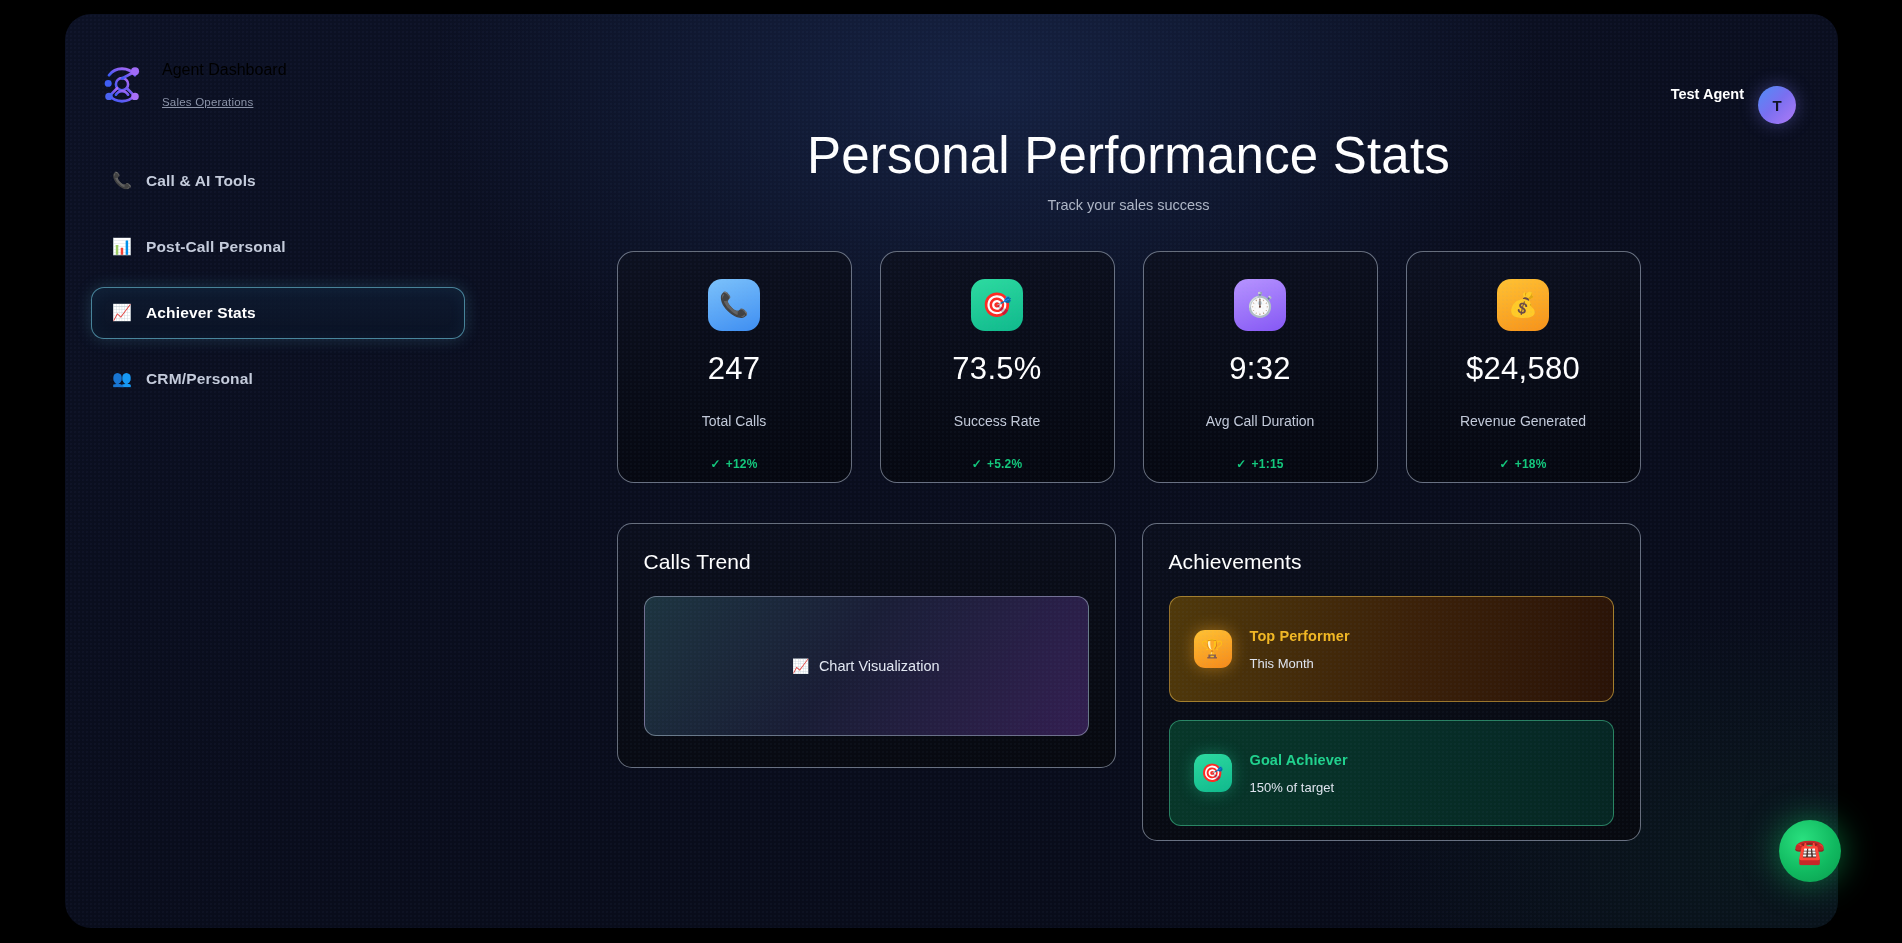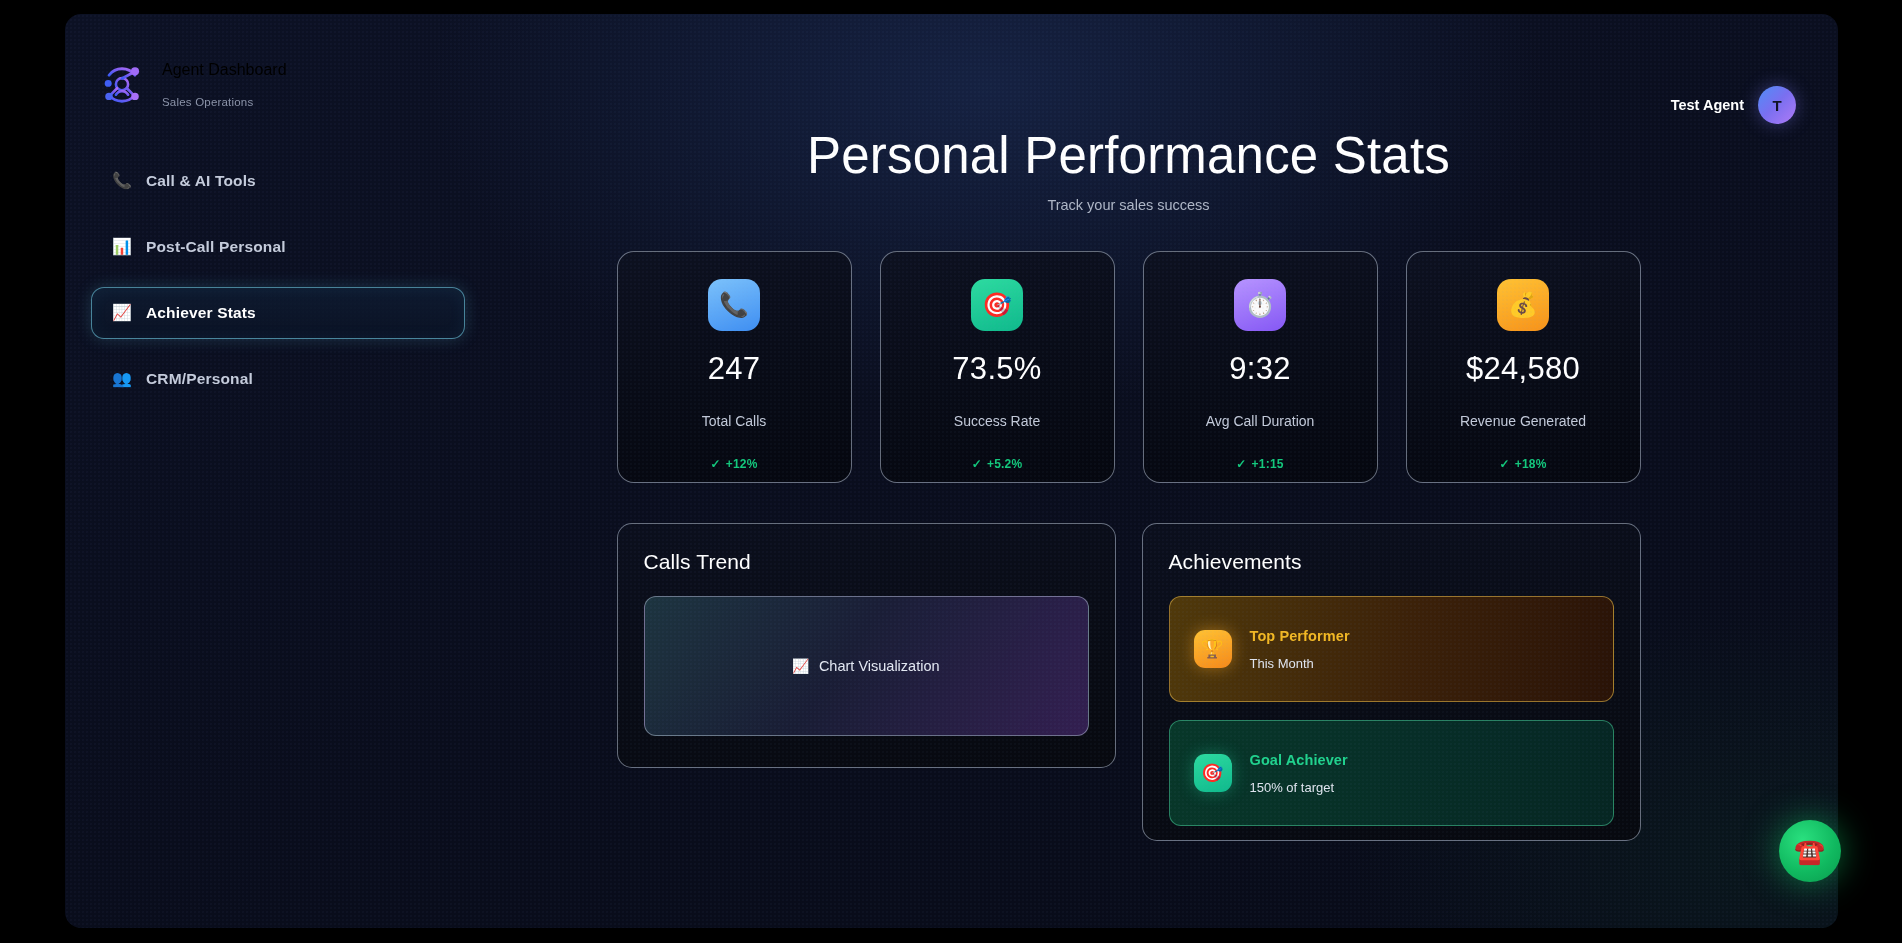--- a/index.html
+++ b/index.html
@@ -9,21 +9,21 @@
     background:#000000;
     font-family:"Liberation Sans", sans-serif;
     overflow:hidden;
   }
 
   
   .app-shell{
     position:absolute;
     left:65px; top:14px;
     width:1773px; height:914px;
-    border-radius:16px;
+    border-radius:26px;
     background:
       radial-gradient(900px 520px at 52% 8%, rgba(30,48,92,.55) 0%, rgba(10,14,30,0) 62%),
       radial-gradient(700px 420px at 96% 92%, rgba(12,40,34,.40) 0%, rgba(8,12,26,0) 60%),
       linear-gradient(165deg,#0c1124 0%, #0a0e1e 42%, #080b18 100%);
     overflow:hidden;
   }
   .app-shell::after{
     content:"";
     position:absolute; inset:0;
     background-image:
@@ -39,21 +39,21 @@
     padding:45px 0 0 0;
     z-index:4;
   }
   .brand{
     display:flex; align-items:center; gap:14px;
     padding-left:31px;
     margin-bottom:44px;
   }
   .brand-logo{ width:52px; height:52px; flex:0 0 52px; }
   .brand-text{ display:flex; flex-direction:column; line-height:1.15; }
-  .brand-sub{ font-size:11.5px; color:#8b93a8; margin-top:16px; letter-spacing:.2px; }
+  .brand-sub{ font-size:11.5px; color:#8b93a8; margin-top:16px; letter-spacing:.2px;text-decoration:underline; }
 
   .nav{ display:flex; flex-direction:column; gap:14px; padding:0 20px 0 26px; }
   .nav-item{
     display:flex; align-items:center; gap:14px;
     height:52px; padding:0 20px;
     border-radius:13px;
     border:1px solid transparent;
     color:#c4cbdb; font-size:15.5px; font-weight:bold;
     letter-spacing:.15px;
     cursor:pointer; user-select:none;
@@ -63,21 +63,21 @@
   .nav-item.active{
     color:#ffffff;
     border:1px solid rgba(110,200,225,.62);
     background:linear-gradient(180deg, rgba(16,30,52,.75), rgba(11,20,38,.75));
     box-shadow:0 0 16px rgba(90,190,220,.22), inset 0 0 16px rgba(70,160,200,.08);
   }
 
   
   .user-chip{
     position:absolute; right:42px; top:72px;
-    display:flex; align-items:center; gap:14px;
+    display:flex; align-items:flex-start; gap:14px;
     z-index:5;
   }
   .user-name{ color:#ffffff; font-size:14.5px; font-weight:bold; }
   .avatar{
     width:38px; height:38px; border-radius:50%;
     background:linear-gradient(135deg,#4f8ef7 0%, #7a6ff0 48%, #b07bf6 100%);
     display:flex; align-items:center; justify-content:center;
     color:#111425; font-size:15px; font-weight:bold;
     box-shadow:0 0 18px rgba(120,120,245,.40);
   }

